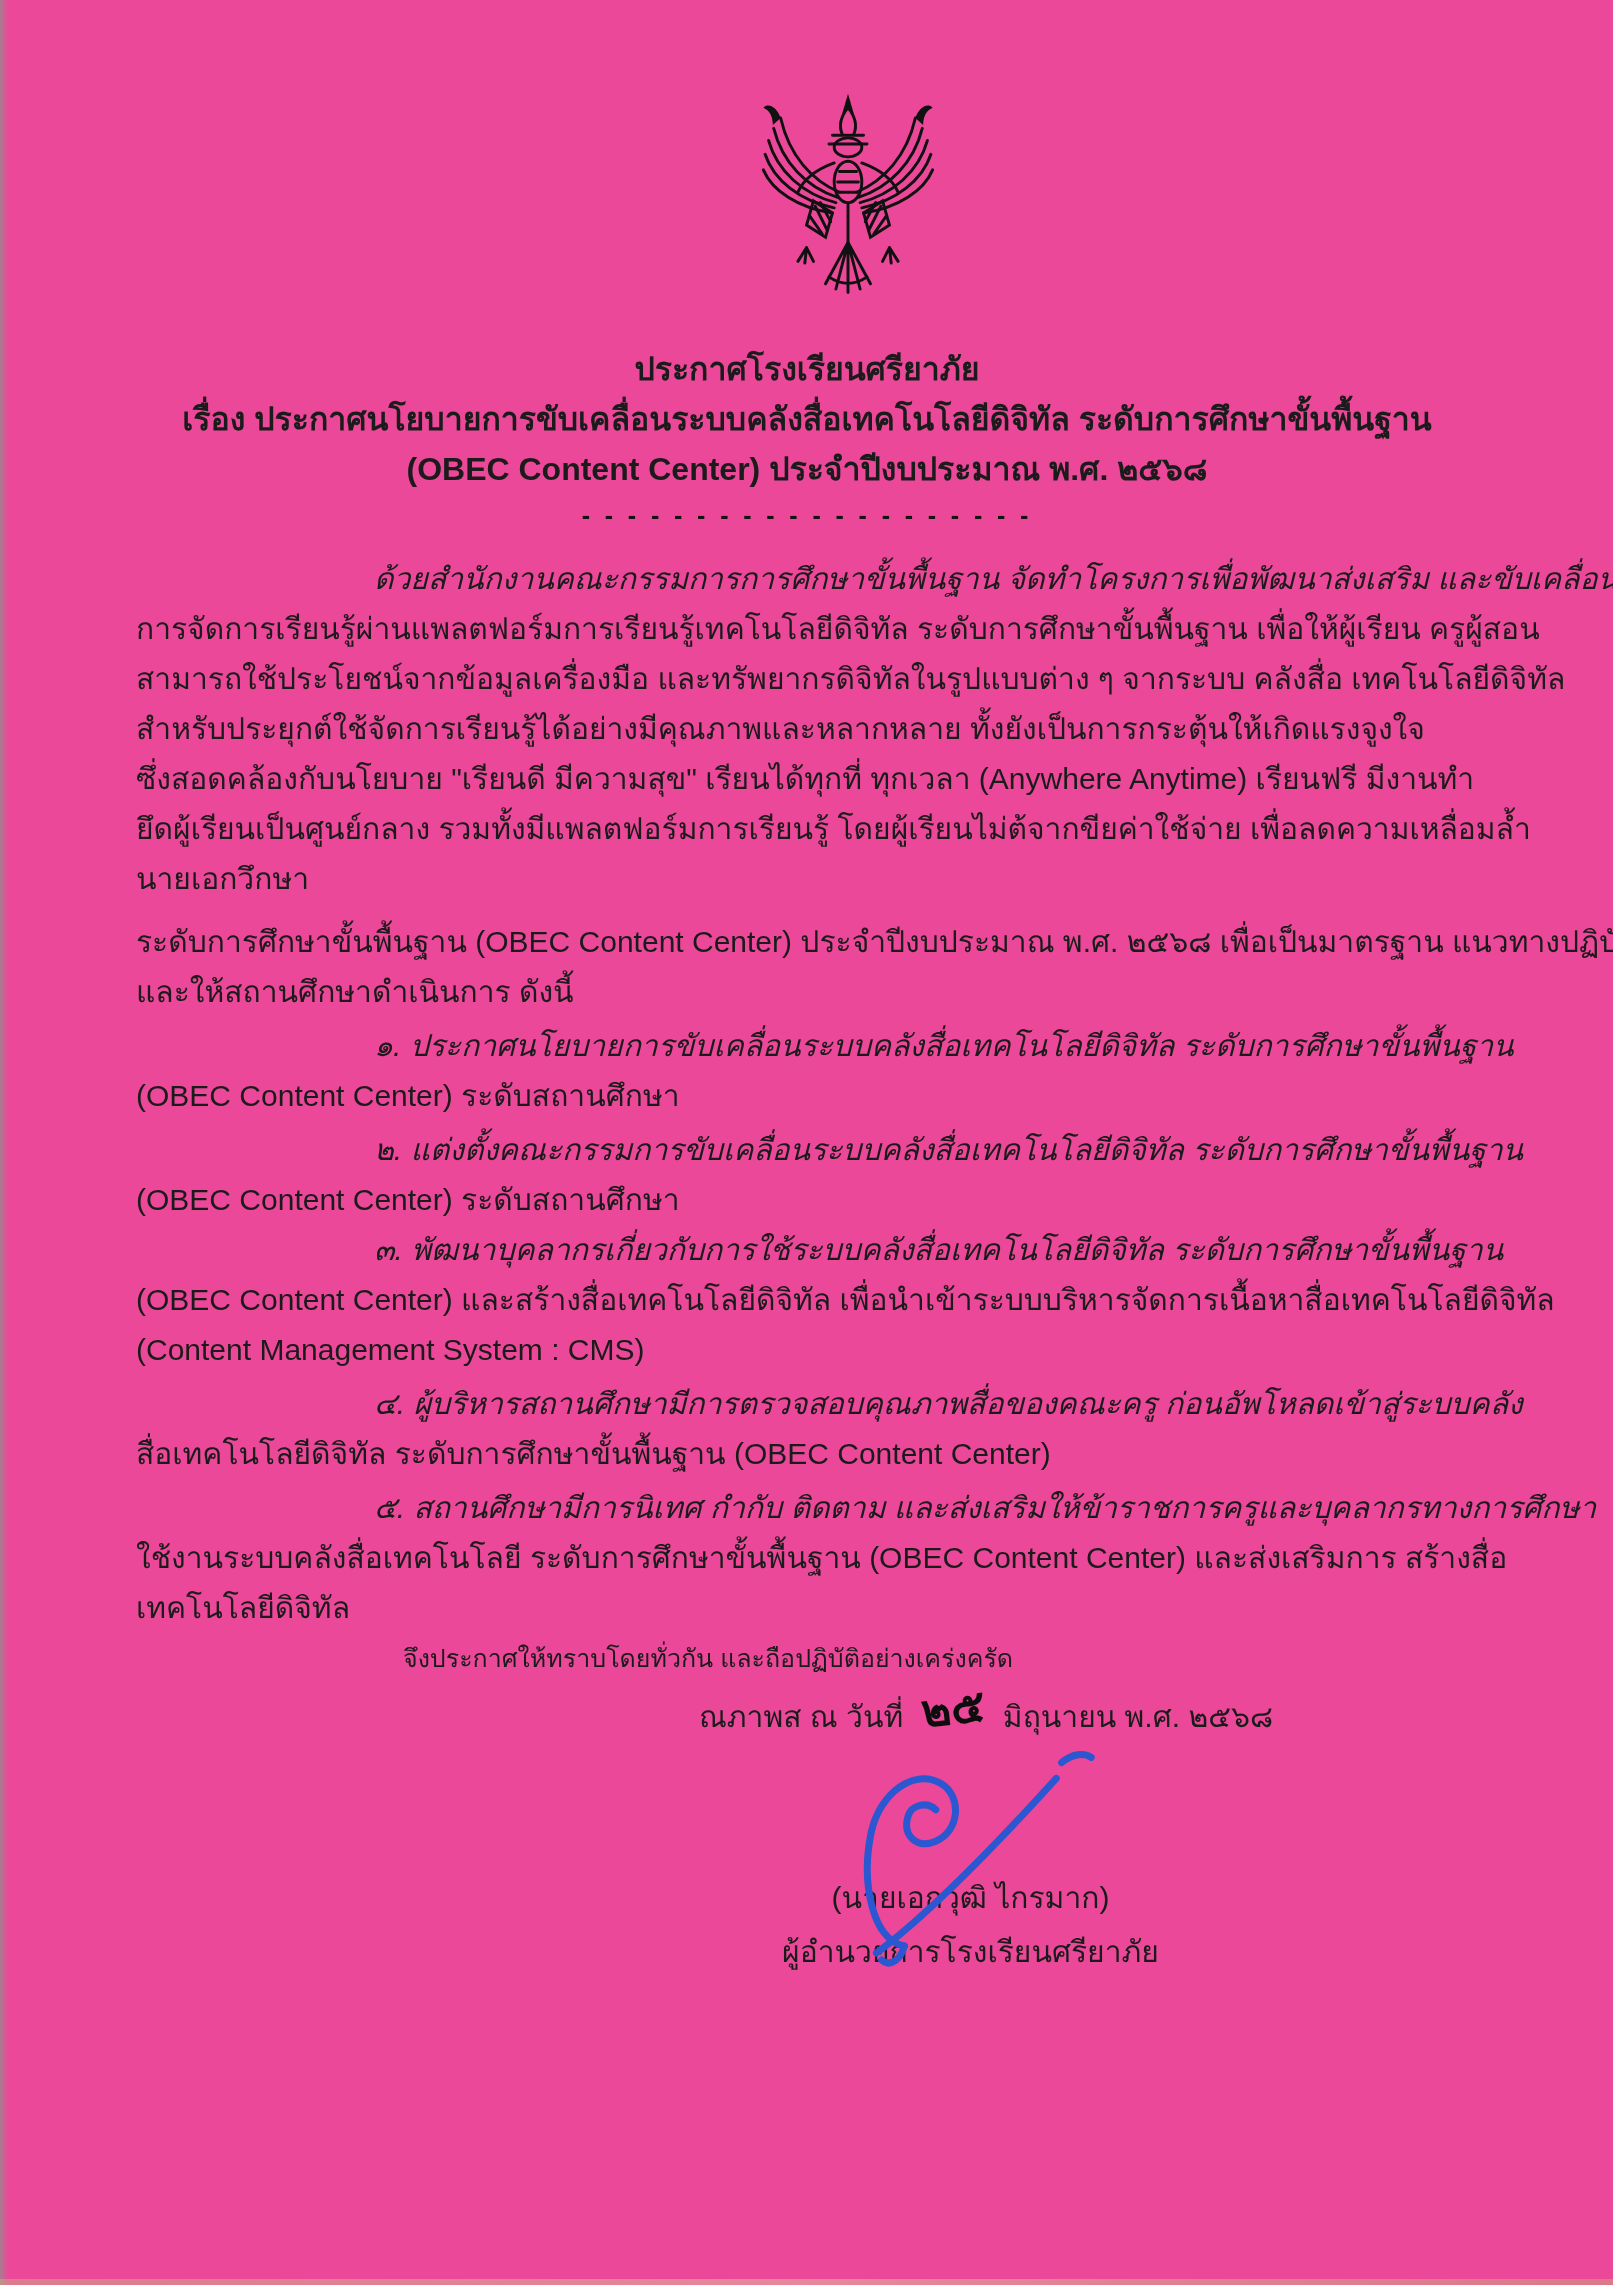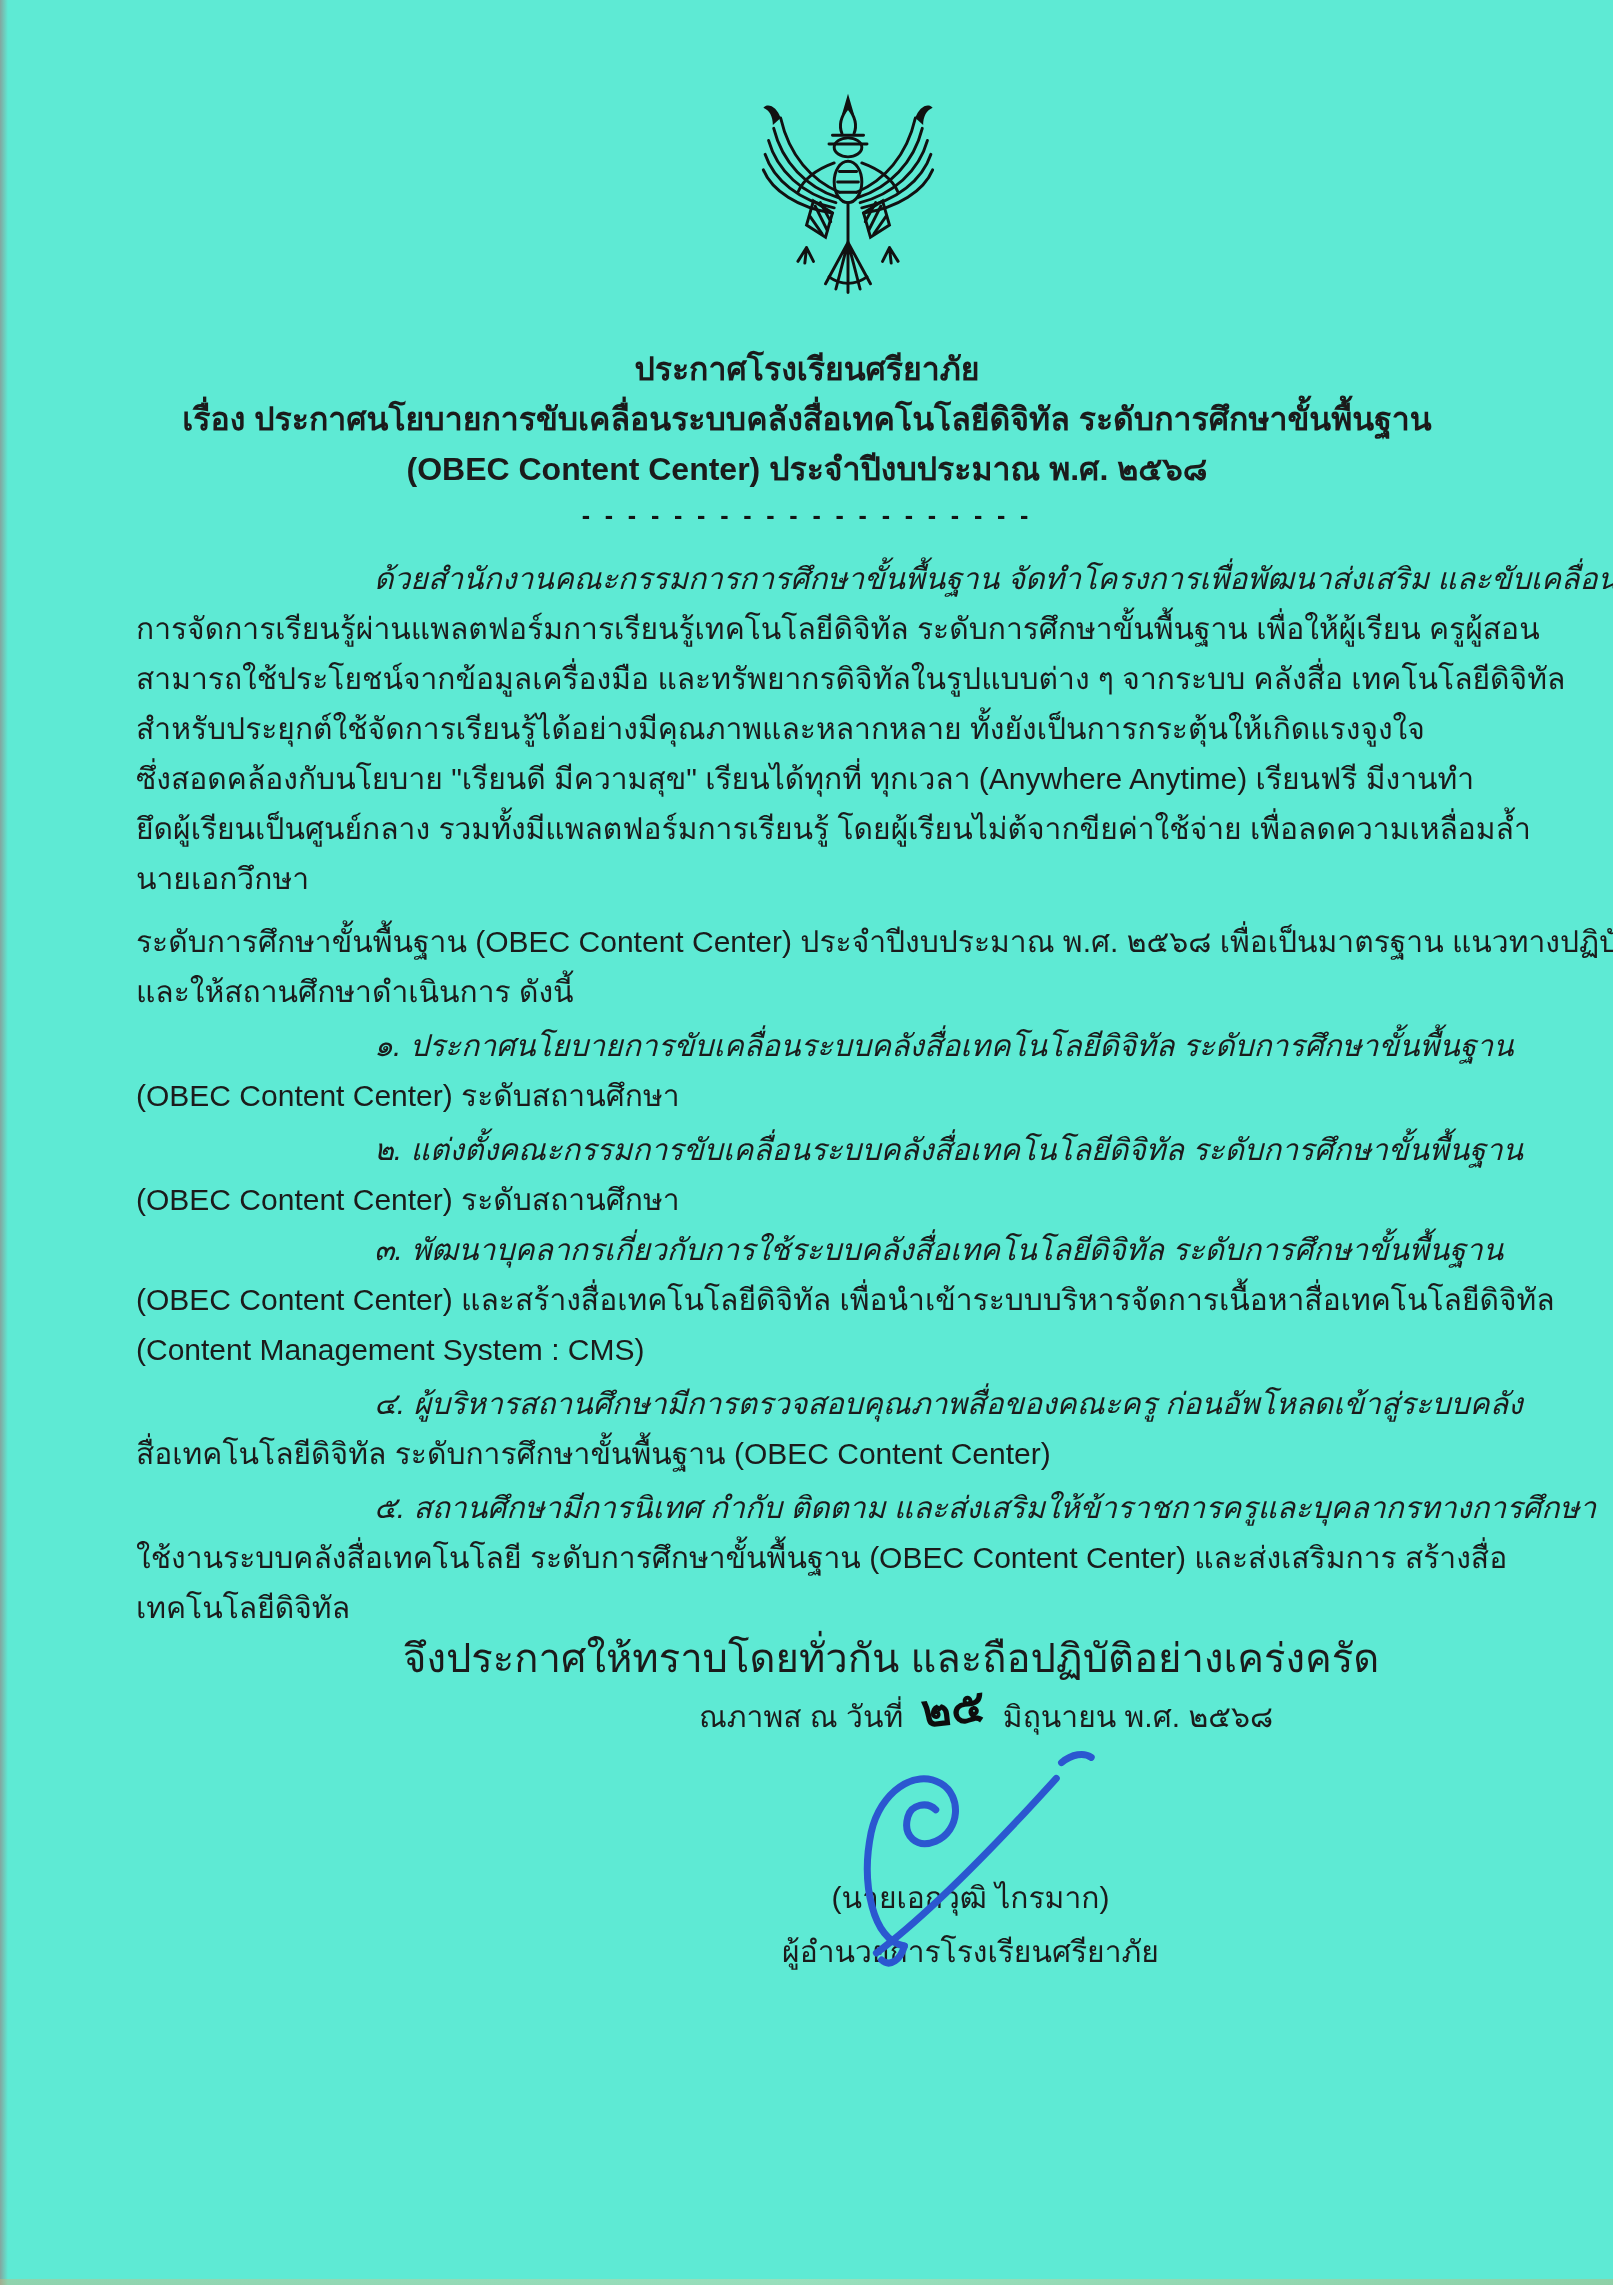--- a/index.html
+++ b/index.html
@@ -1,20 +1,20 @@
 <!DOCTYPE html>
 <html><head>
 <meta charset="utf-8">
 <style>
   html, body { margin: 0; padding: 0; background: #ffffff; }
   .page {
     position: relative;
     width: 1614px;
     height: 2285px;
-    background: #5eead4;
+    background: #ec4899;
     overflow: hidden;
     font-family: "Liberation Sans", "DejaVu Sans", sans-serif;
     color: #1b1b1b;
   }
   .scan-edge-left {
     position: absolute; left: 0; top: 0; width: 7.8px; height: 100%;
     background: linear-gradient(to right, #8f8f8d, rgba(255,255,255,0));
     opacity: .75;
   }
   .scan-edge-bottom {
@@ -43,21 +43,21 @@
 
   .body-block { padding: 16.5px 126px 0 136px; }
   .bline {
     font-size: 30px; line-height: 50px; white-space: nowrap;
   }
   .indent { padding-left: 238px; font-style: italic; }
   .para-gap-lg { margin-top: 13.6px; }
   .para-gap { margin-top: 3.9px; }
 
   .closing-line {
-    font-size: 40px; line-height: 50px; margin-left: 267px; white-space: nowrap;
+    font-size: 25px; line-height: 50px; margin-left: 267px; white-space: nowrap;
   }
   .date-line {
     font-size: 30px; line-height: 50px; margin-left: 563px; margin-top: 3.9px;
     white-space: nowrap;
   }
   .handwritten-day {
     display: inline-block; width: 83px; text-align: center;
     font-size: 45px; font-weight: 700; color: #0d0d0d;
     transform: rotate(-6deg) translateY(-2.9px);
   }

